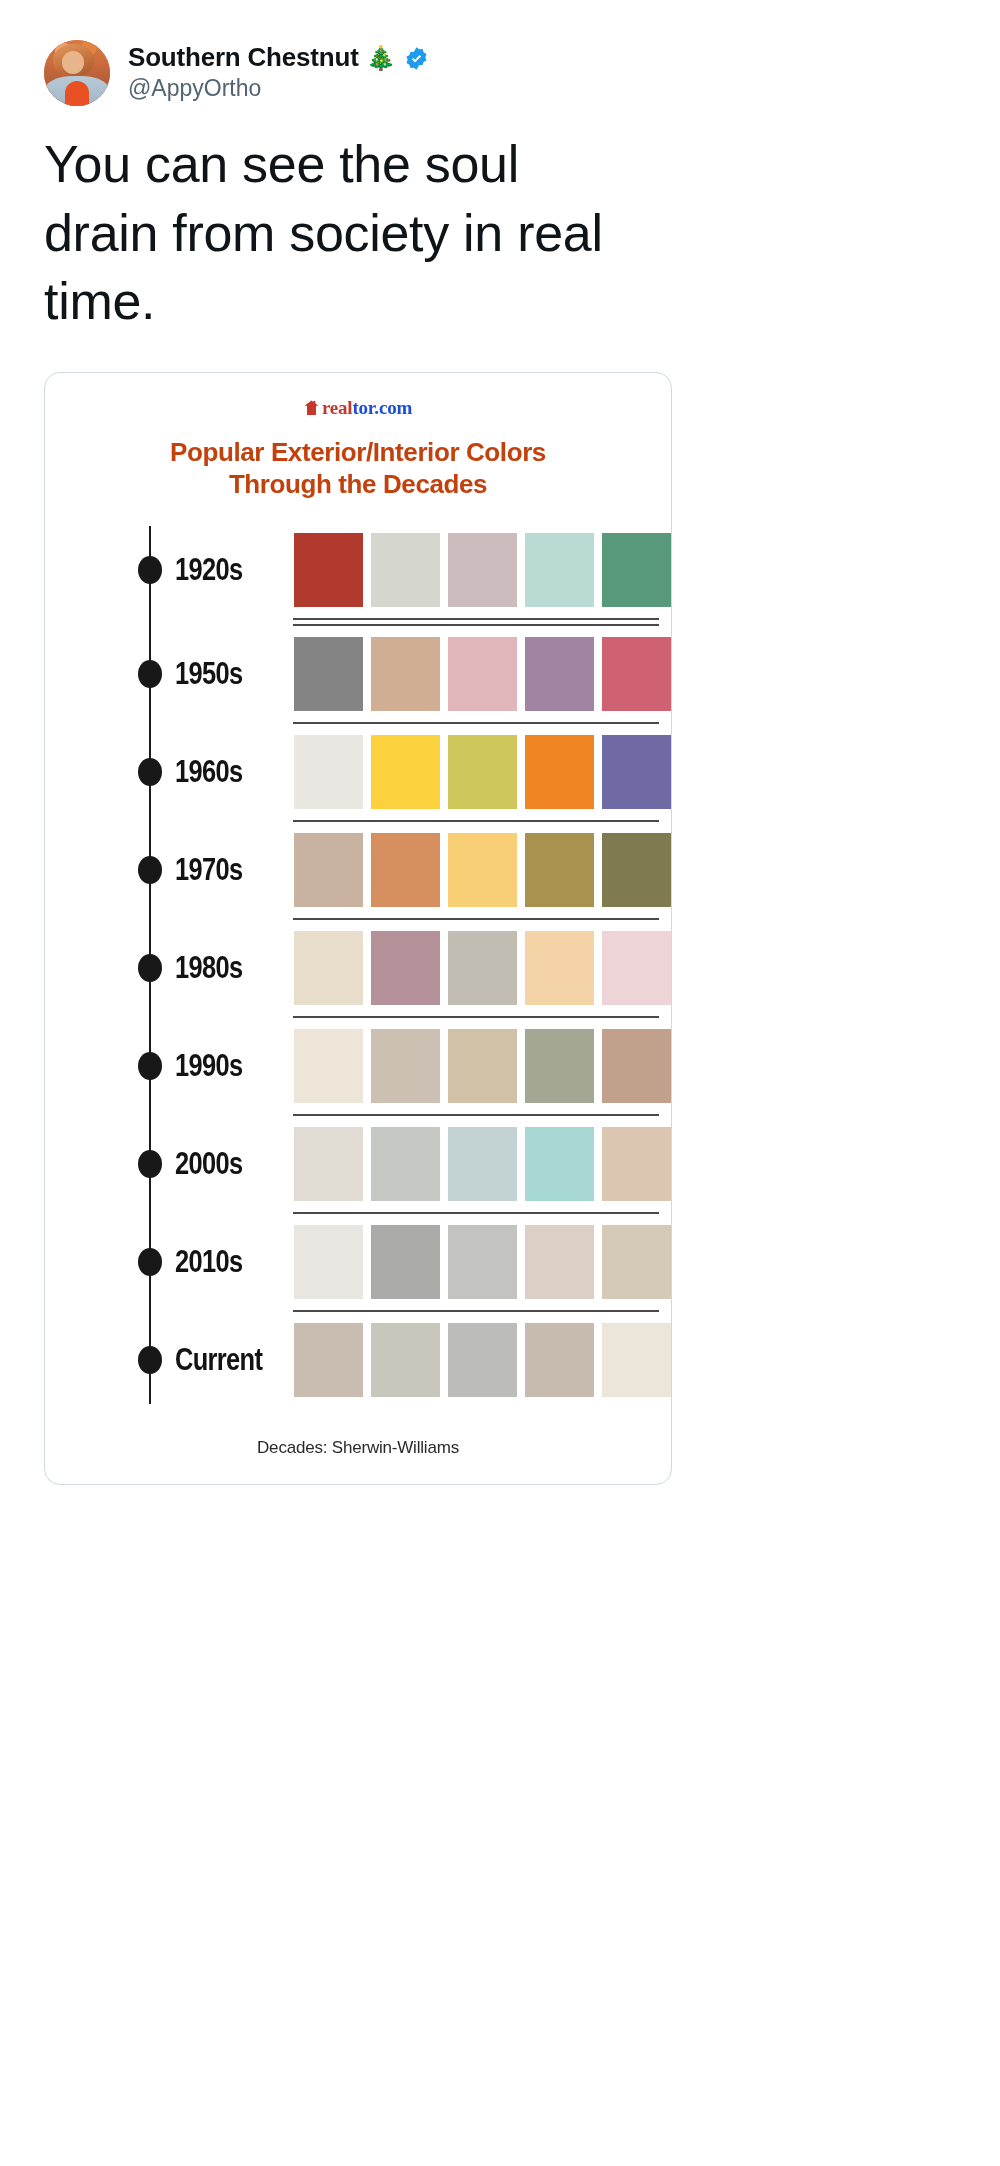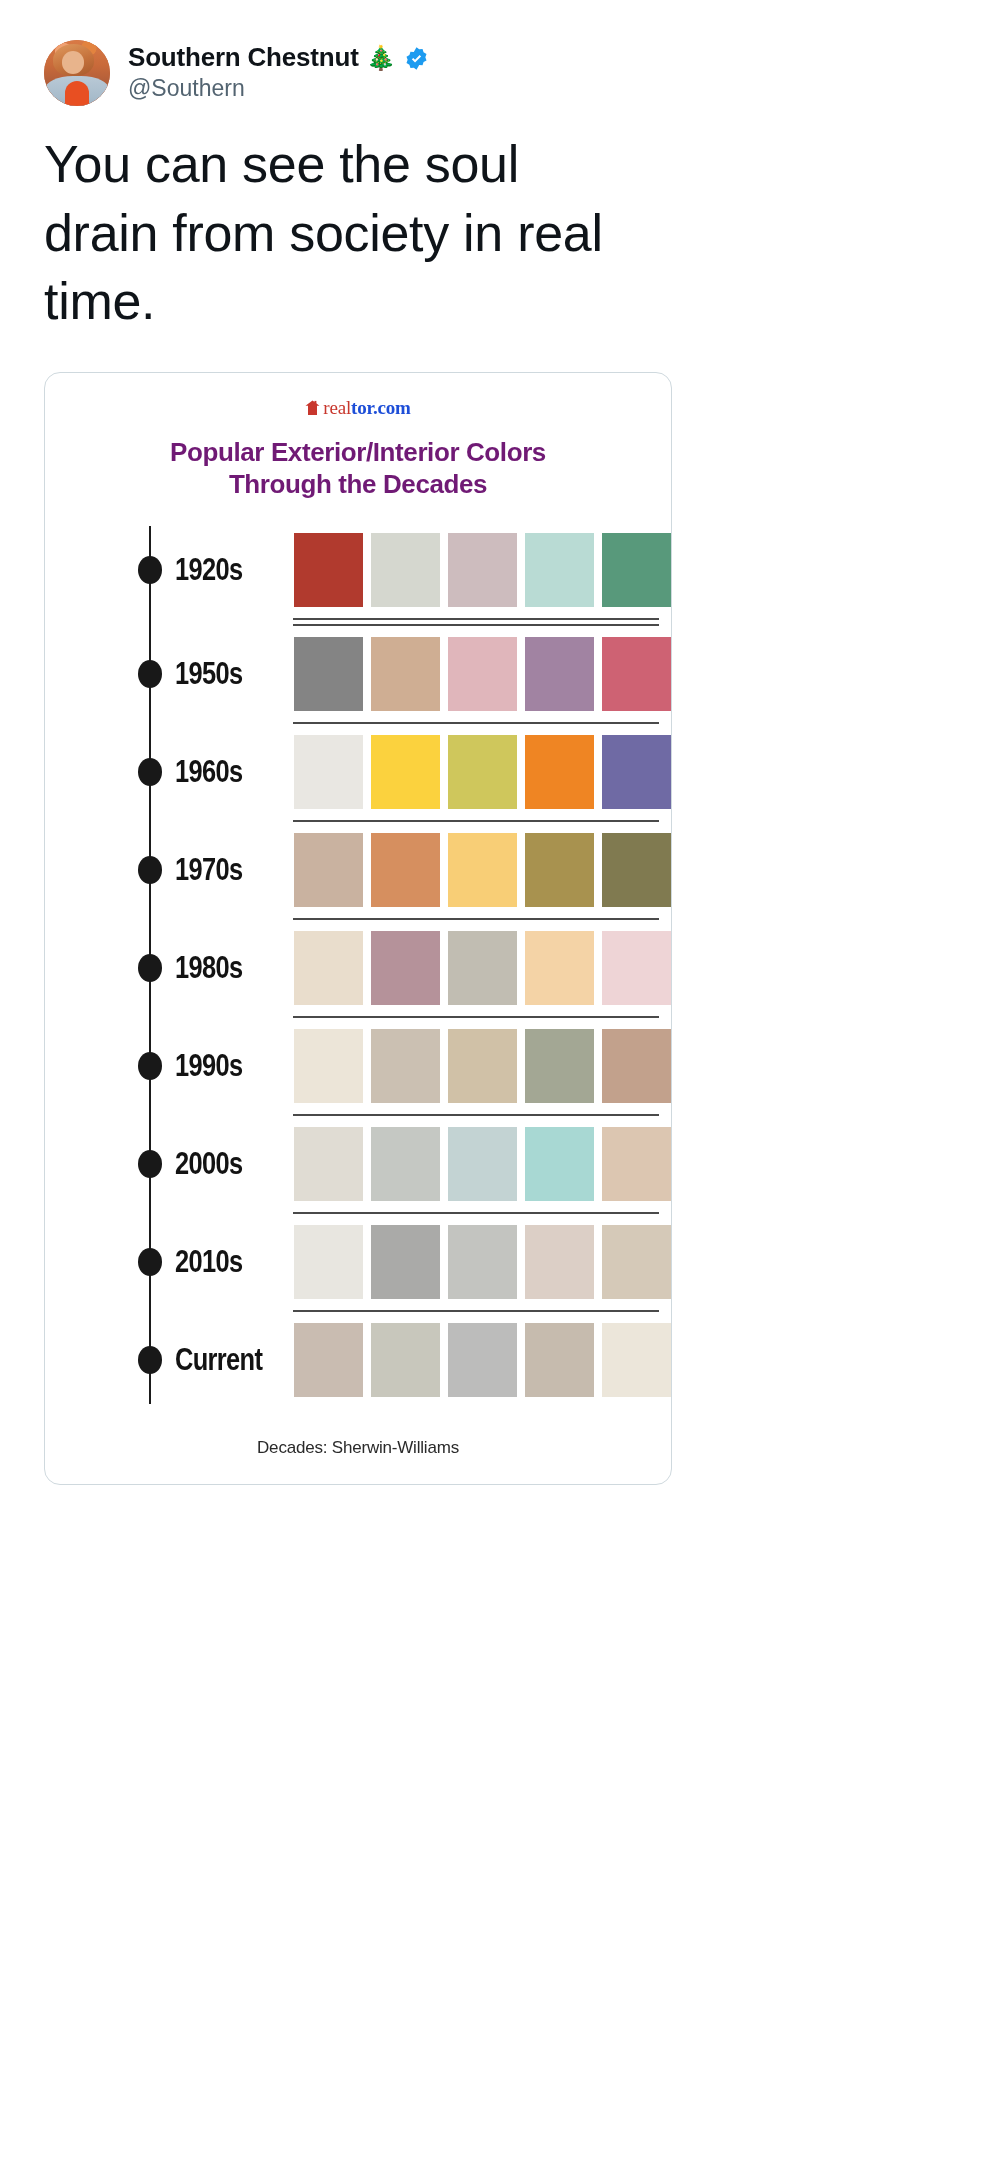--- a/index.html
+++ b/index.html
@@ -131,28 +131,28 @@
     letter-spacing: -0.2px;
     color: #2b2b2b;
     padding-top: 2px;
     white-space: nowrap;
   }
   .brand .home-mark {
     display: inline-block;
     vertical-align: -2px;
     margin-right: 3px;
   }
-  .brand .realt { color: #c8372d; font-weight: 400; }
+  .brand .realt { color: #c8372d; font-weight: 700; }
   .brand .orcom { color: #1d4ed8; font-weight: 700; }
 
   .info-title {
     text-align: center;
     font-size: 26px;
     font-weight: 700;
-    color: #701a75;
+    color: #c2410c;
     line-height: 1.22;
     margin-top: 16px;
     padding: 0 24px;
     letter-spacing: -0.4px;
   }
 
   
   .timeline {
     position: relative;
     margin-top: 26px;
@@ -245,21 +245,21 @@
     </div>
     <div class="names">
       <div class="name-row">
         <span class="display-name">Southern Chestnut</span>
         <span class="tree-emoji">🎄</span>
         <svg class="verified" viewBox="0 0 24 24" aria-hidden="true">
           <path fill="#1d9bf0" d="M12 1.2l2.6 2.0 3.2-.3 1.0 3.1 2.8 1.6-1.1 3.1 1.1 3.1-2.8 1.6-1.0 3.1-3.2-.3L12 22.8l-2.6-2.0-3.2.3-1.0-3.1L2.4 16.4 3.5 13.3 2.4 10.2l2.8-1.6 1.0-3.1 3.2.3z"></path>
           <path fill="#ffffff" d="M10.6 15.9l-3.1-3.1 1.4-1.4 1.7 1.7 4.4-4.4 1.4 1.4z"></path>
         </svg>
       </div>
-      <div class="handle">@Southern</div>
+      <div class="handle">@AppyOrtho</div>
     </div>
   </div>
 
   <div class="tweet-text">You can see the soul drain from society in real time.</div>
 
   <div class="card">
 
     <div class="brand">
       <span class="home-mark">
         <svg width="15" height="16" viewBox="0 0 15 16" aria-hidden="true">

